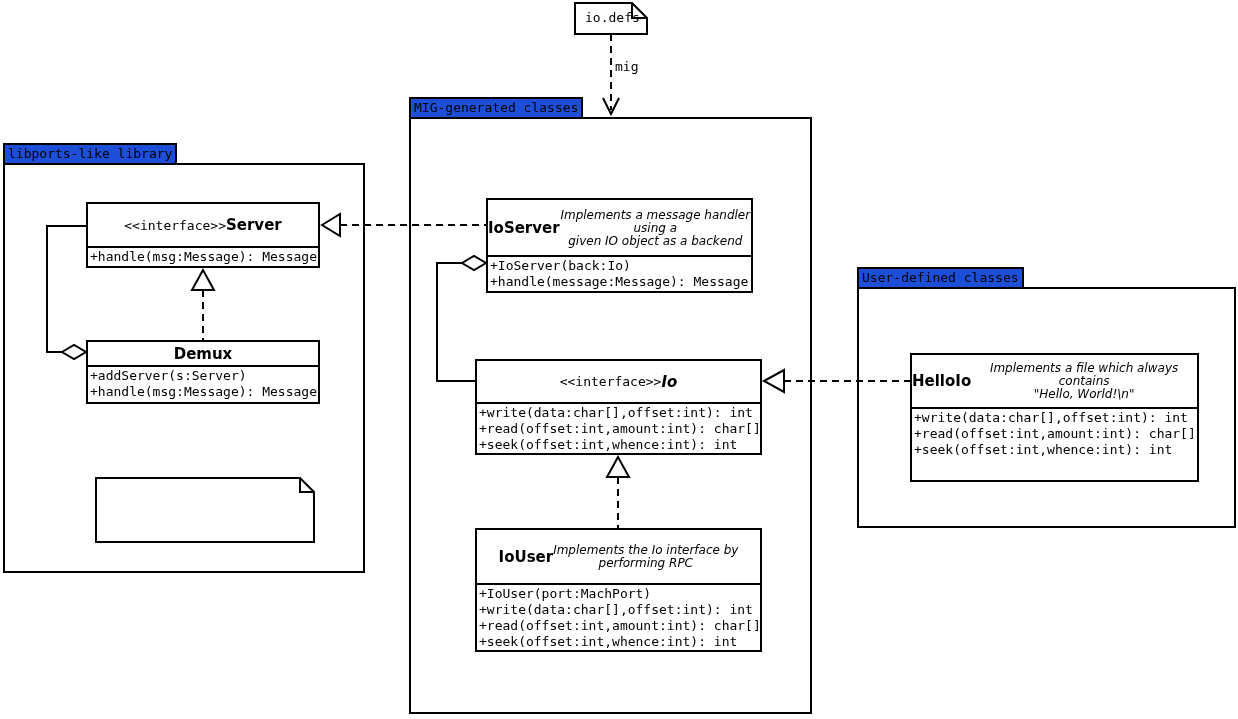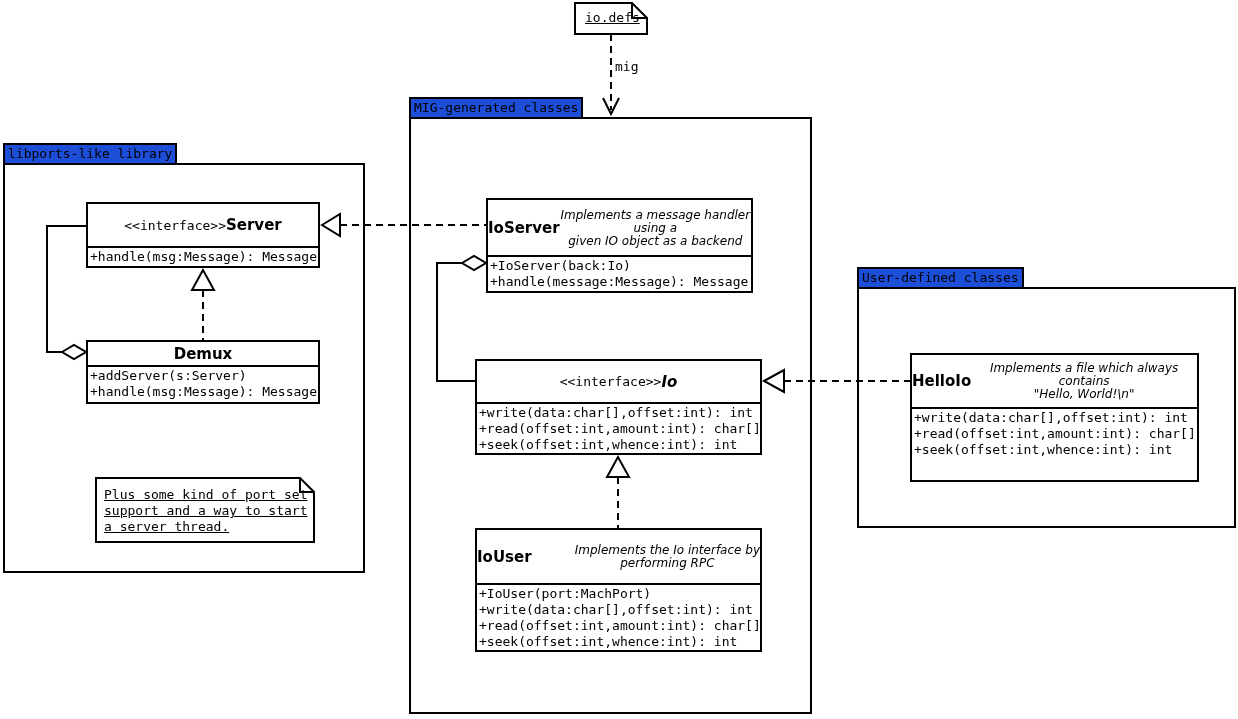--- a/index.html
+++ b/index.html
@@ -31,21 +31,21 @@
     font:italic 12px/13px "DejaVu Sans", sans-serif;text-align:center;white-space:pre-line;
     margin-top:1px;
   }
   .cls-methods{
     border-top:2px solid #000;flex:1 1 auto;box-sizing:border-box;padding:1px 0 0 2px;
   }
   .m{font:13px/16px "DejaVu Sans Mono", monospace;white-space:pre;}
   
   .note-svg{position:absolute;z-index:3;}
   .note-text{
-    position:absolute;z-index:4;font:13px/16px "DejaVu Sans Mono", monospace;white-space:pre-line;text-decoration:underline;
+    position:absolute;z-index:4;font:13px/16px "DejaVu Sans Mono", monospace;white-space:pre-line;
   }
   
   #connectors{position:absolute;left:0;top:0;z-index:5;pointer-events:none;}
   .edge-label{position:absolute;z-index:6;font:13px/16px "DejaVu Sans Mono", monospace;}
 </style>
 </head>
 <body>
 
 <div id="canvas">
 
@@ -96,21 +96,21 @@
       <div class="cls-name italic">Io</div>
     </div>
     <div class="cls-methods">
       <div class="m">+write(data:char[],offset:int): int</div>
       <div class="m">+read(offset:int,amount:int): char[]</div>
       <div class="m">+seek(offset:int,whence:int): int</div>
     </div>
   </div>
 
   <div class="cls" style="left:475px;top:528px;width:287px;height:124px;">
-    <div class="cls-head" style="height:53px;justify-content:space-between;">
+    <div class="cls-head" style="height:53px;">
       <div class="cls-name">IoUser</div>
       <div class="cls-desc">Implements the Io interface by
 performing RPC</div>
     </div>
     <div class="cls-methods">
       <div class="m">+IoUser(port:MachPort)</div>
       <div class="m">+write(data:char[],offset:int): int</div>
       <div class="m">+read(offset:int,amount:int): char[]</div>
       <div class="m">+seek(offset:int,whence:int): int</div>
     </div>
@@ -132,23 +132,20 @@
   <svg class="note-svg" style="left:574px;top:2px;" width="74" height="33">
     <path d="M1,1 H58 L73,16 V32 H1 Z" fill="#fff" stroke="#000" stroke-width="2"></path>
     <path d="M58,1 V16 H73" fill="none" stroke="#000" stroke-width="2"></path>
   </svg>
   <div class="note-text" style="left:585px;top:10px;">io.defs</div>
 
   <svg class="note-svg" style="left:95px;top:477px;" width="220" height="66">
     <path d="M1,1 H205 L219,15 V65 H1 Z" fill="#fff" stroke="#000" stroke-width="2"></path>
     <path d="M205,1 V15 H219" fill="none" stroke="#000" stroke-width="2"></path>
   </svg>
-  <div class="note-text" style="left:104px;top:487px;">Plus some kind of port set
-support and a way to start
-a server thread.</div>
 
   <svg id="connectors" width="1238" height="719">
 
     <g>
       <line x1="611" y1="34" x2="611" y2="110" stroke="#000" stroke-width="2" stroke-dasharray="7,5"></line>
       <polyline points="603,98 611,114 619,98" fill="none" stroke="#000" stroke-width="2"></polyline>
     </g>
 
     <g>
       <polygon points="203,270 192,290 214,290" fill="#fff" stroke="#000" stroke-width="2"></polygon>

